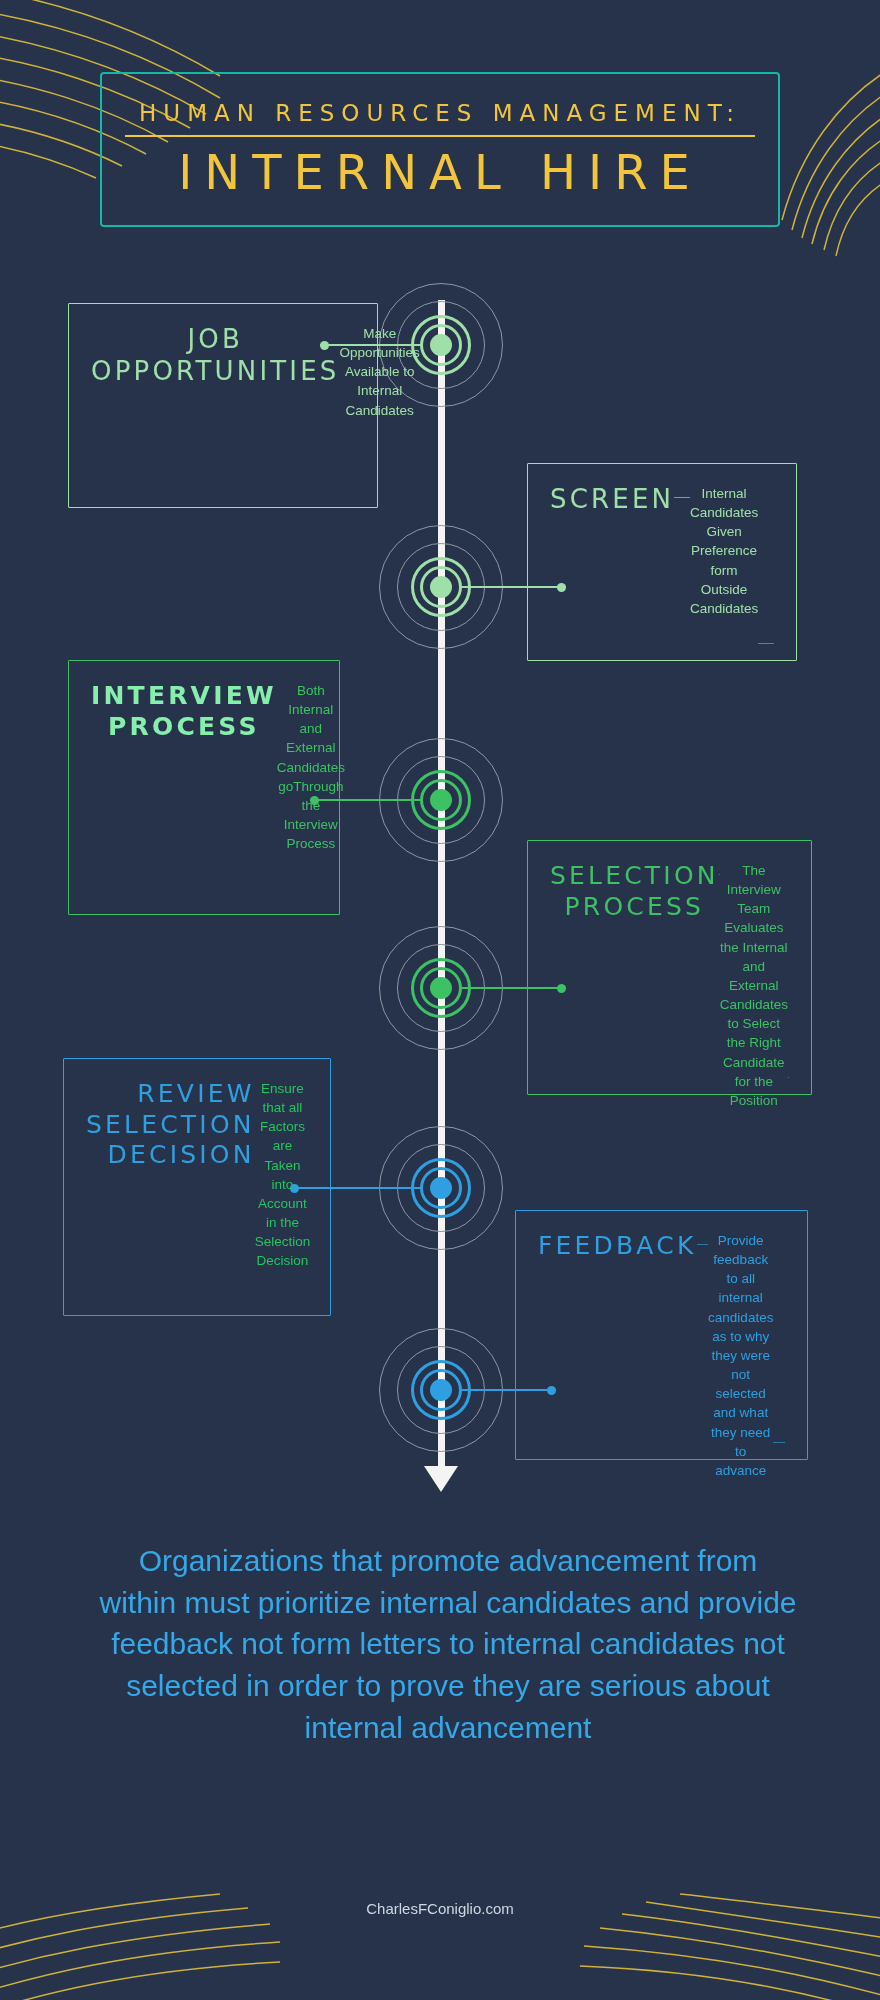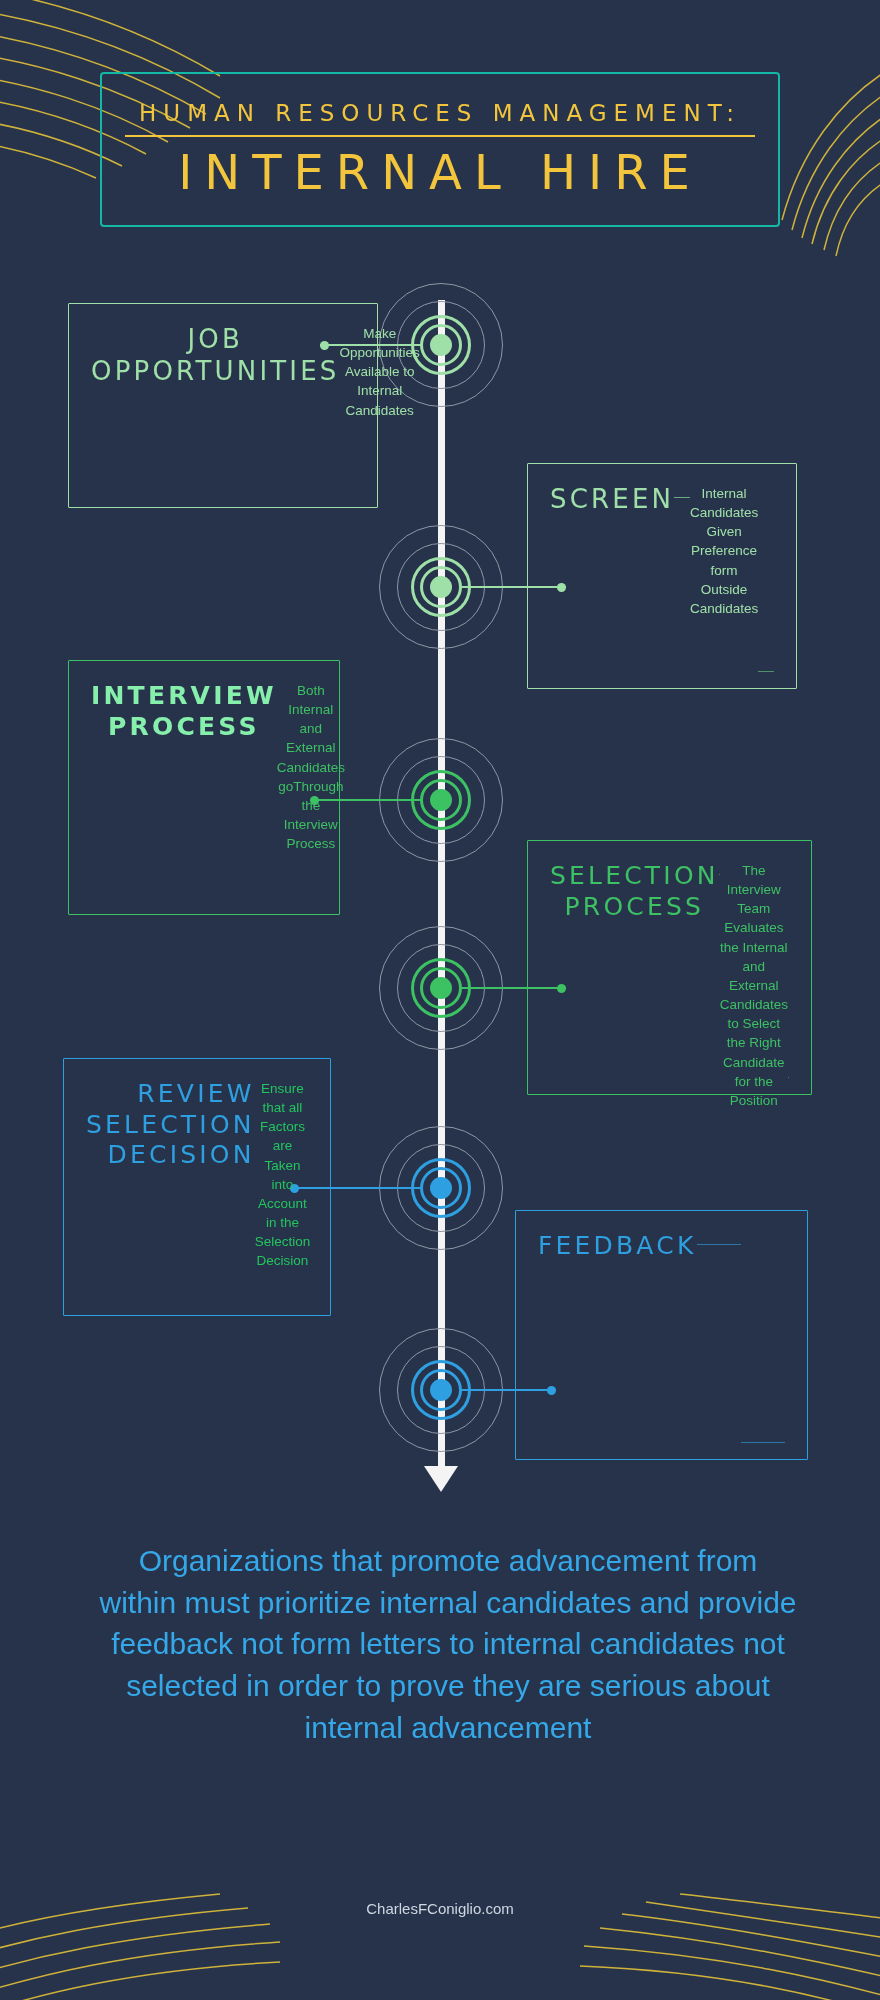--- a/index.html
+++ b/index.html
@@ -130,21 +130,21 @@
   }
   .card-rule-bottom {
     height: 1.4px;
     margin-top: auto;
     width: 84%;
     align-self: center;
   }
 
   
   #card-job        { left: 68px;  top: 303px;  width: 310px; height: 205px; }
-  #card-screen     { left: 527px; top: 463px;  width: 270px; height: 226px; }
+  #card-screen     { left: 527px; top: 463px;  width: 270px; height: 198px; }
   #card-interview  { left: 68px;  top: 660px;  width: 272px; height: 255px; }
   #card-selection  { left: 527px; top: 840px;  width: 285px; height: 255px; }
   #card-review     { left: 63px;  top: 1058px; width: 268px; height: 258px; }
   #card-feedback   { left: 515px; top: 1210px; width: 293px; height: 250px; }
 
   #card-job .card-title       { font-size: 26px; }
   #card-screen .card-title    { font-size: 26px; }
   #card-interview .card-title { font-size: 25px; }
   #card-selection .card-title { font-size: 25px; }
   #card-review .card-title    { font-size: 25px; }
@@ -328,19 +328,20 @@
   <div class="card" id="card-review" style="border-color:#2e9fe0;">
     <div class="card-title" style="color:#2e9fe0;text-align:right;">REVIEW SELECTION DECISION</div>
     <div class="card-rule" style="background:#2a77a8;"></div>
     <div class="card-body" style="color:#22c55e;">Ensure that all Factors are Taken into Account in the Selection Decision</div>
     <div class="card-rule-bottom" style="background:#2a77a8;"></div>
   </div>
 
   <div class="card" id="card-feedback" style="border-color:#2e9fe0;">
     <div class="card-title" style="color:#2e9fe0;">FEEDBACK</div>
     <div class="card-rule" style="background:#2a77a8;"></div>
+    <div class="card-body" style="color:#2e9fe0;">Provide feedback to all internal candidates as to why they were not selected and what they need to advance</div>
     <div class="card-rule-bottom" style="background:#2a77a8;"></div>
   </div>
 
   <div id="quote">Organizations that promote advancement from within must prioritize internal candidates and provide feedback not form letters to internal candidates not selected in order to prove they are serious about internal advancement</div>
   <div id="footer">CharlesFConiglio.com</div>
 
 </div>
 
 </body></html>

